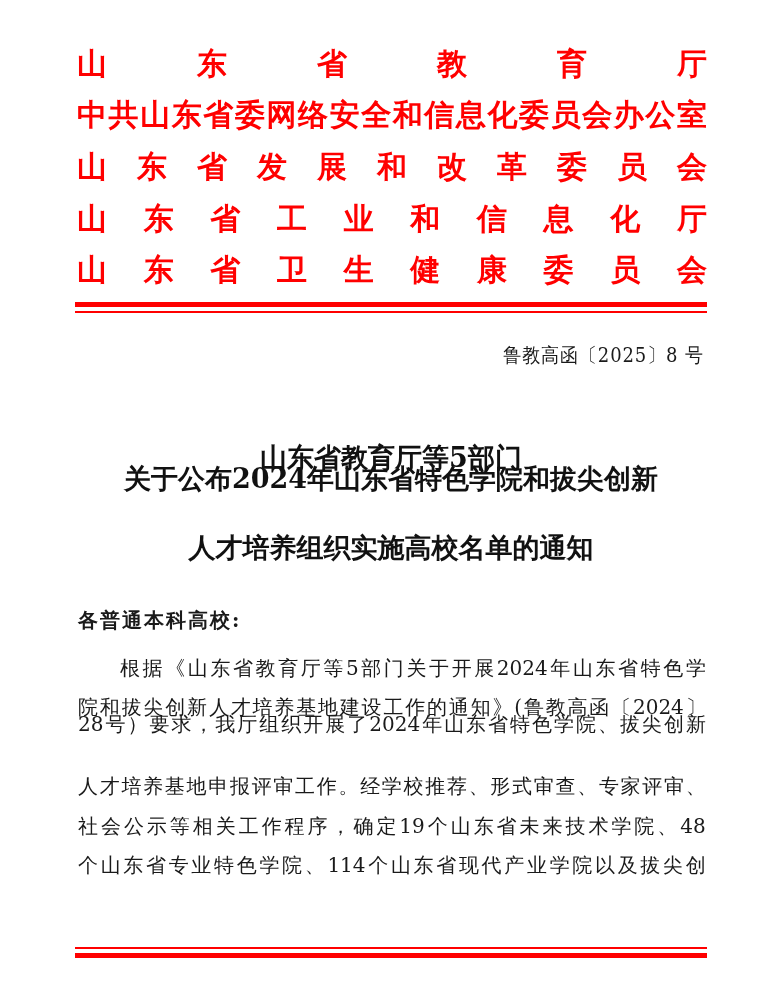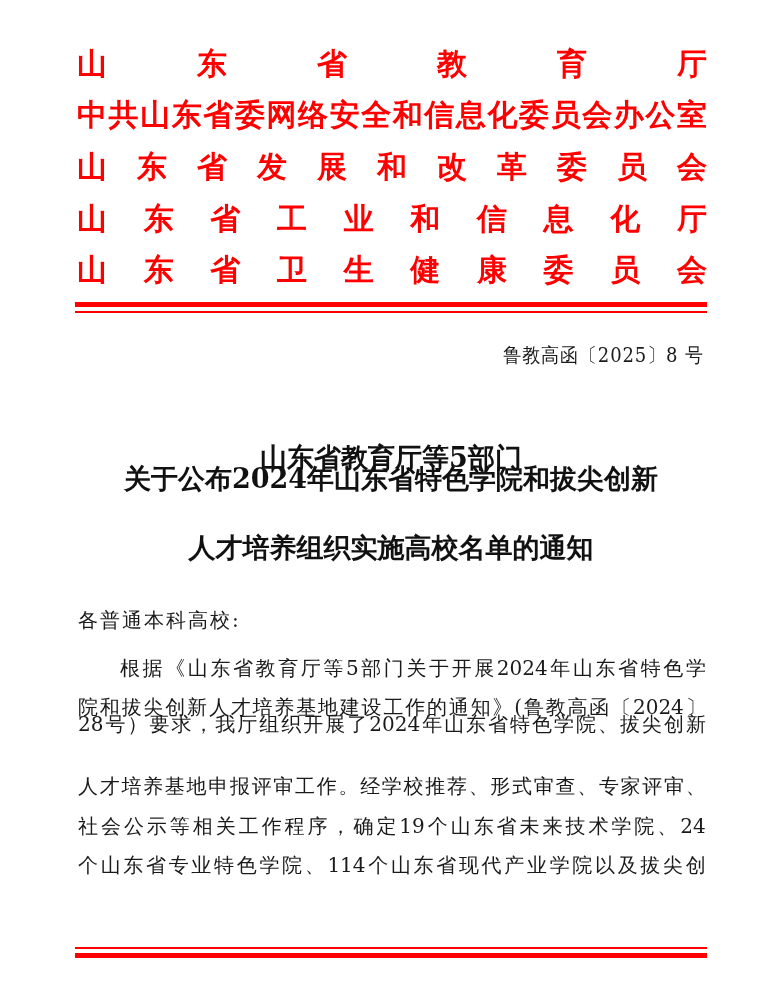--- a/index.html
+++ b/index.html
@@ -29,21 +29,21 @@
       color: #111; white-space: nowrap; line-height: 34px; margin-top: 20px;
     }
 
     .body-line {
       position: absolute; left: 78px; width: 628px; height: 30px;
       font-family: "DejaVu Serif", serif; font-size: 20px; color: #1a1a1a;
       line-height: 30px; white-space: nowrap;
       display: flex; justify-content: space-between;
     }
     .body-line span { display: inline-block; }
-    .body-line.salutation { justify-content: flex-start; letter-spacing: 2px; }
+    .body-line.salutation { justify-content: flex-start; letter-spacing: 2px; font-weight: bold; }
     .body-line.indent { left: 120px; width: 586px; }
   </style>
 </head>
 <body>
 
 <div class="page">
 
   <div class="hdr-row" style="top:46px;">
       <span>山</span>
       <span>东</span>
@@ -259,21 +259,21 @@
       <span>山</span>
       <span>东</span>
       <span>省</span>
       <span>未</span>
       <span>来</span>
       <span>技</span>
       <span>术</span>
       <span>学</span>
       <span>院</span>
       <span>、</span>
-      <span>24</span>
+      <span>48</span>
     </div>
   <div class="body-line" style="top:850px;">
       <span>个</span>
       <span>山</span>
       <span>东</span>
       <span>省</span>
       <span>专</span>
       <span>业</span>
       <span>特</span>
       <span>色</span>

